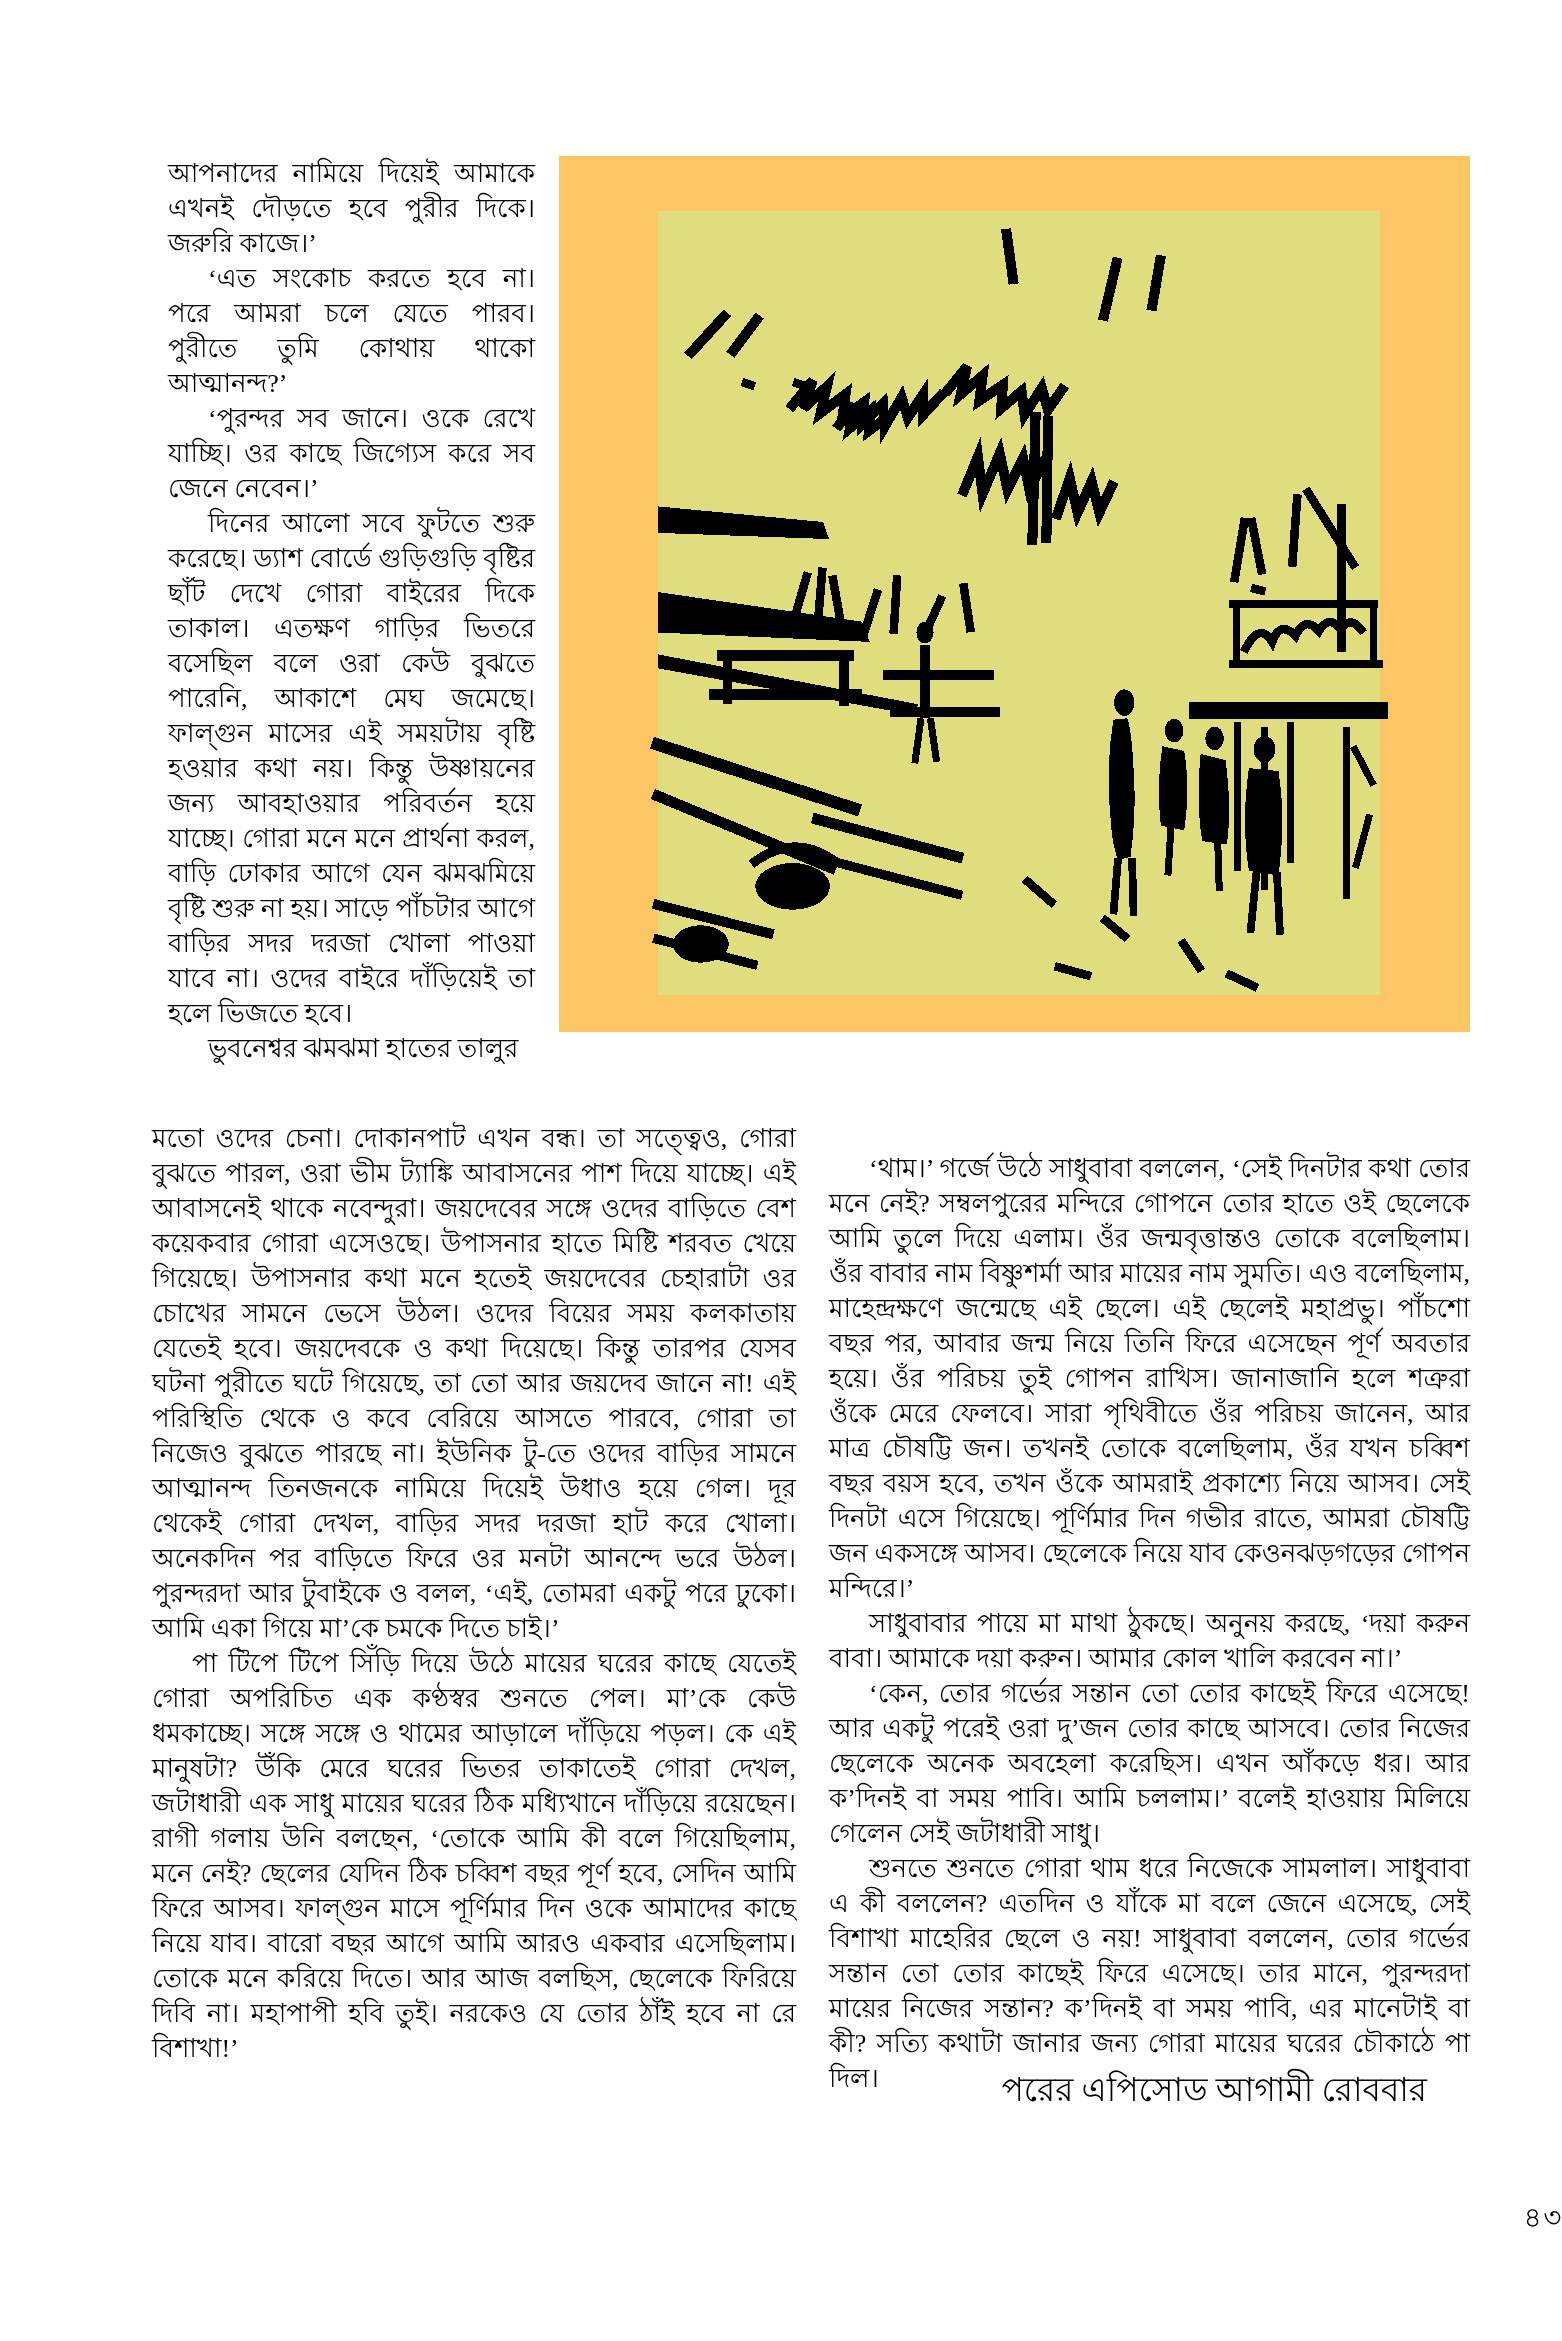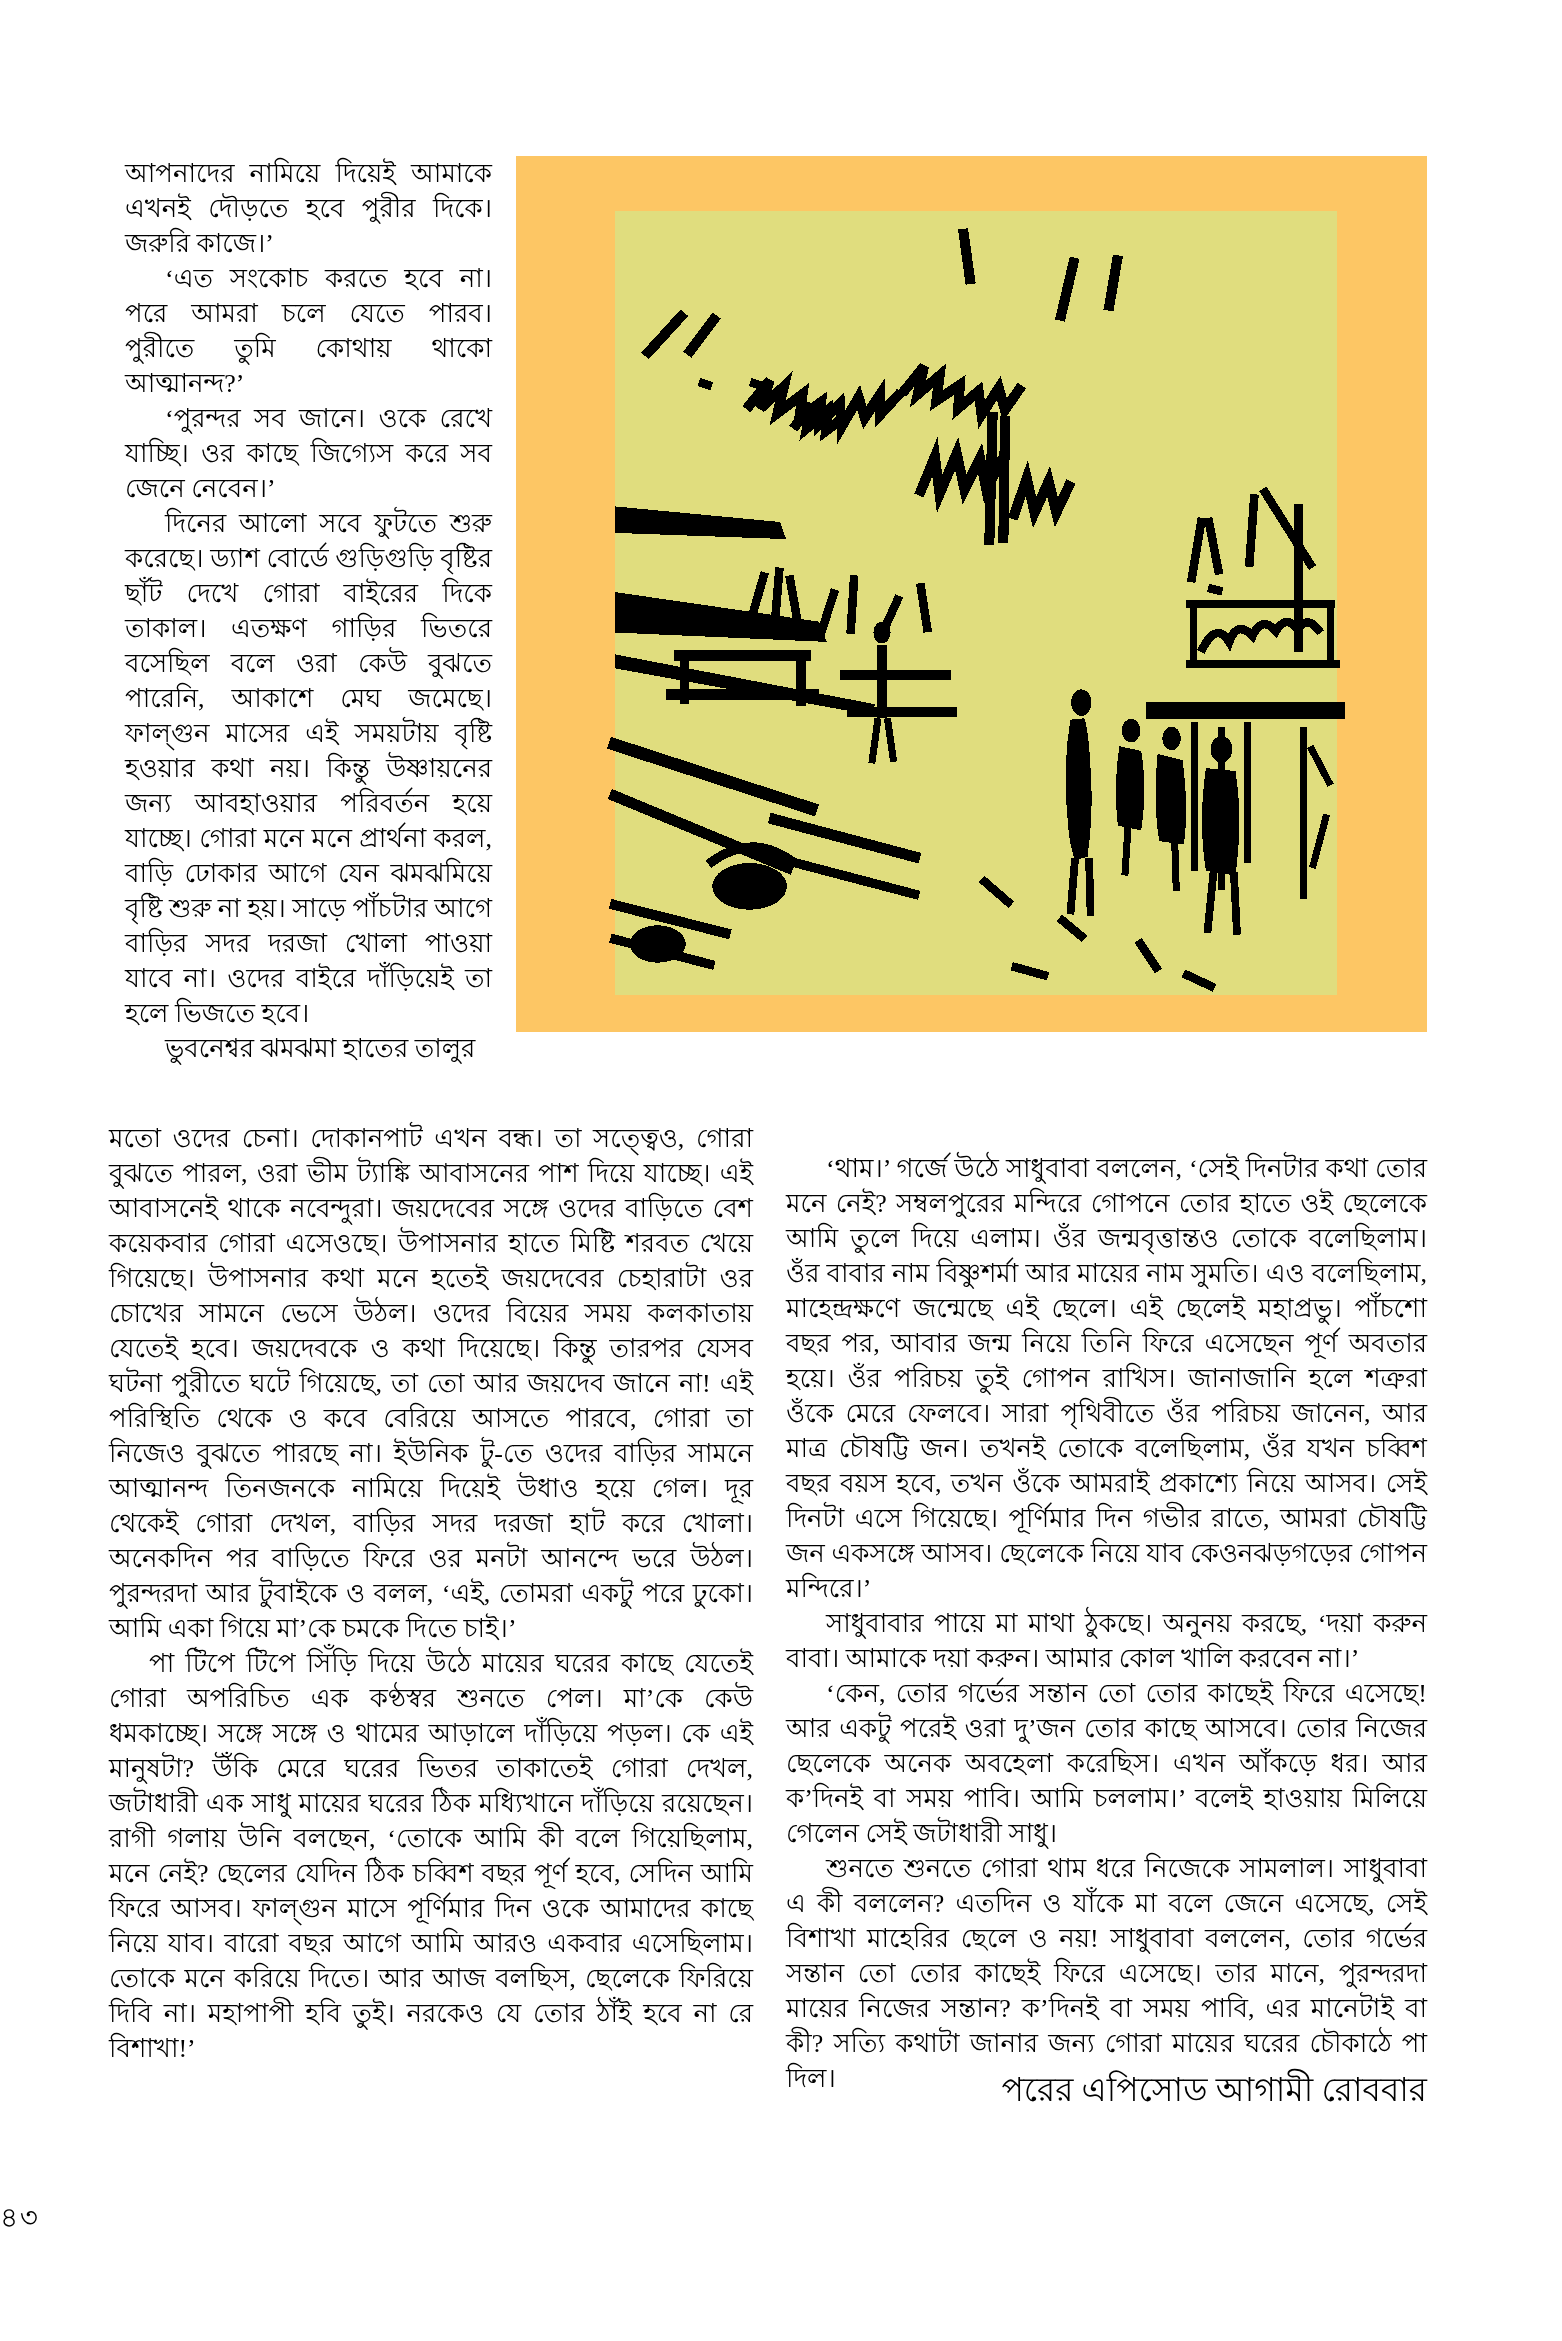--- a/index.html
+++ b/index.html
@@ -1,36 +1,36 @@
 <!DOCTYPE html>
 <html lang="bn" style="font-size:12.5px"><head>
 <meta charset="utf-8">
 <style>
   html,body{margin:0;padding:0;}
   body{
     width:1563px;height:2342px;position:relative;background:#ffffff;
     font-family:"Liberation Serif","DejaVu Sans",serif;color:#000;
     -webkit-font-smoothing:none;
   }
-  .page{position:absolute;inset:0;}
+  .page{position:absolute;inset:0;margin-left:43px;}
   .col{position:absolute;text-align:justify;}
   .col p{margin:0;padding:0;text-indent:40px;}
   .col p.cont{text-indent:0;}
   .narrow{left:125px;top:156px;width:367px;font-size:26px;line-height:35px;}
   .leftwide{left:109px;top:1121px;width:644px;font-size:26px;line-height:35px;}
   .rightcol{left:786px;top:1151px;width:641px;font-size:26px;line-height:35px;}
   .illus-wrap{position:absolute;left:516px;top:156px;width:911px;height:876px;}
   .illus-wrap svg{display:block;width:100%;height:100%;}
   .footer-credits{
     position:absolute;right:136px;top:2069px;width:545px;
     text-align:right;font-size:33px;line-height:43px;
   }
   .footer-credits div{white-space:nowrap;}
   .page-number{
-    position:absolute;left:0;right:0;top:2196px;text-align:left;
+    position:absolute;left:0;right:0;top:2196px;text-align:right;
     font-size:28px;letter-spacing:1.6px;
   }
 </style>
 </head>
 <body>
 
 <div class="page">
 
   <div class="illus-wrap">
     <svg viewBox="0 0 1170 1125" xmlns="http://www.w3.org/2000/svg">

